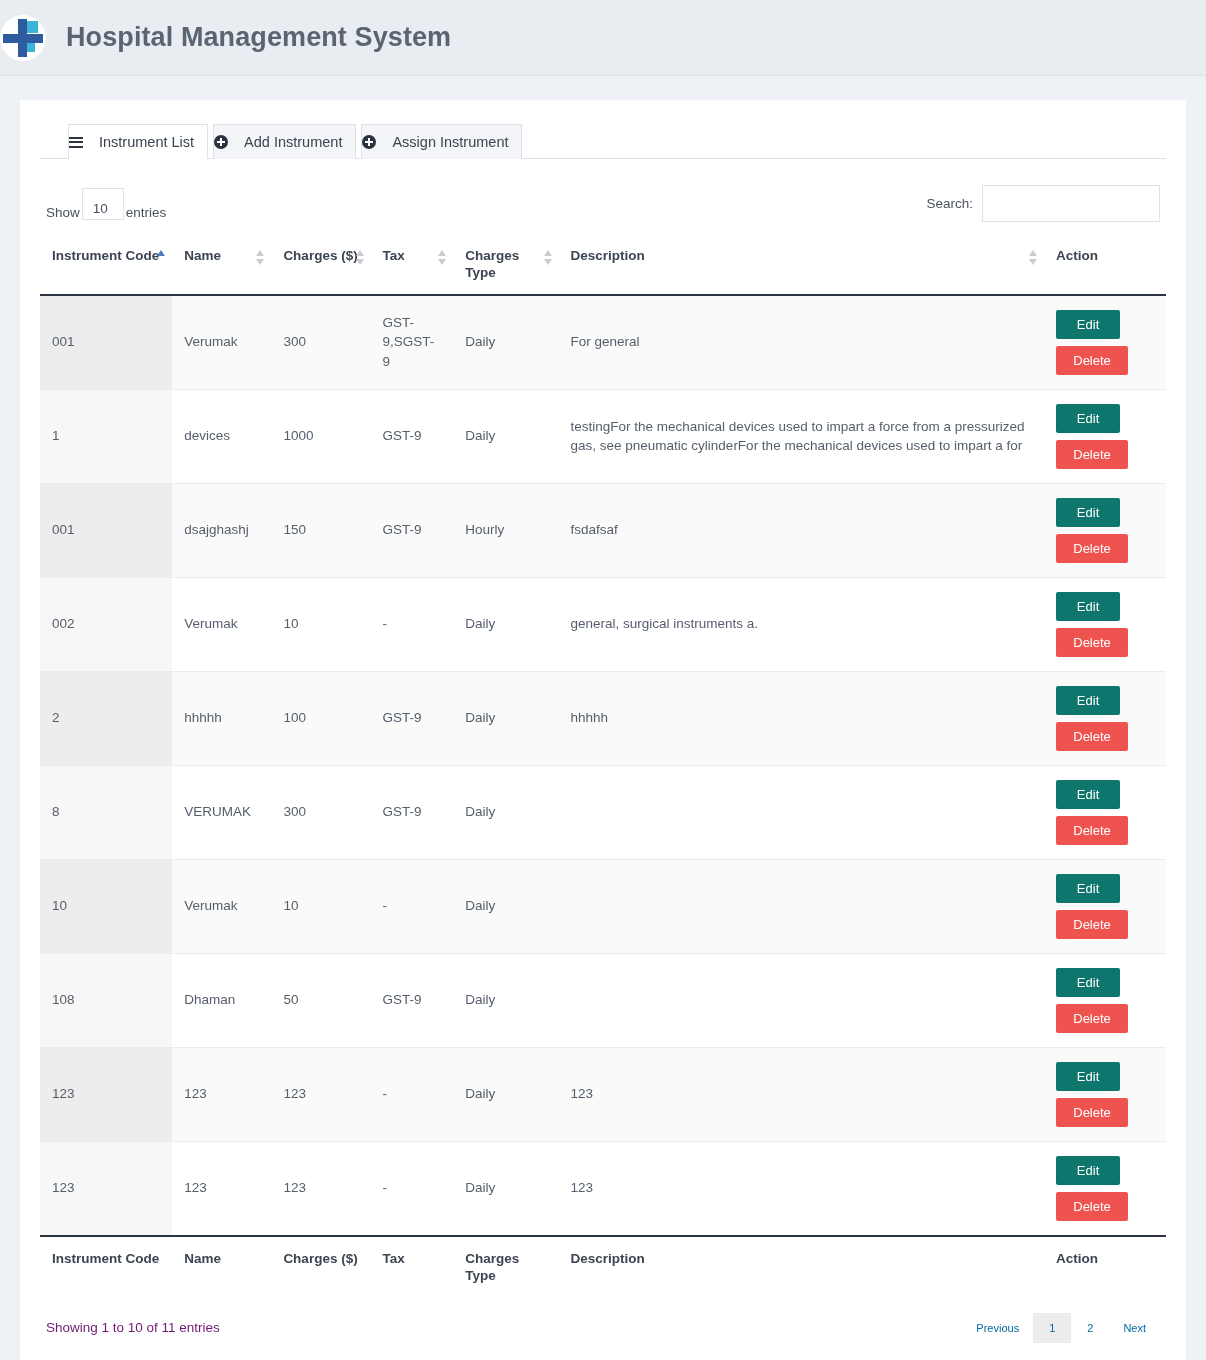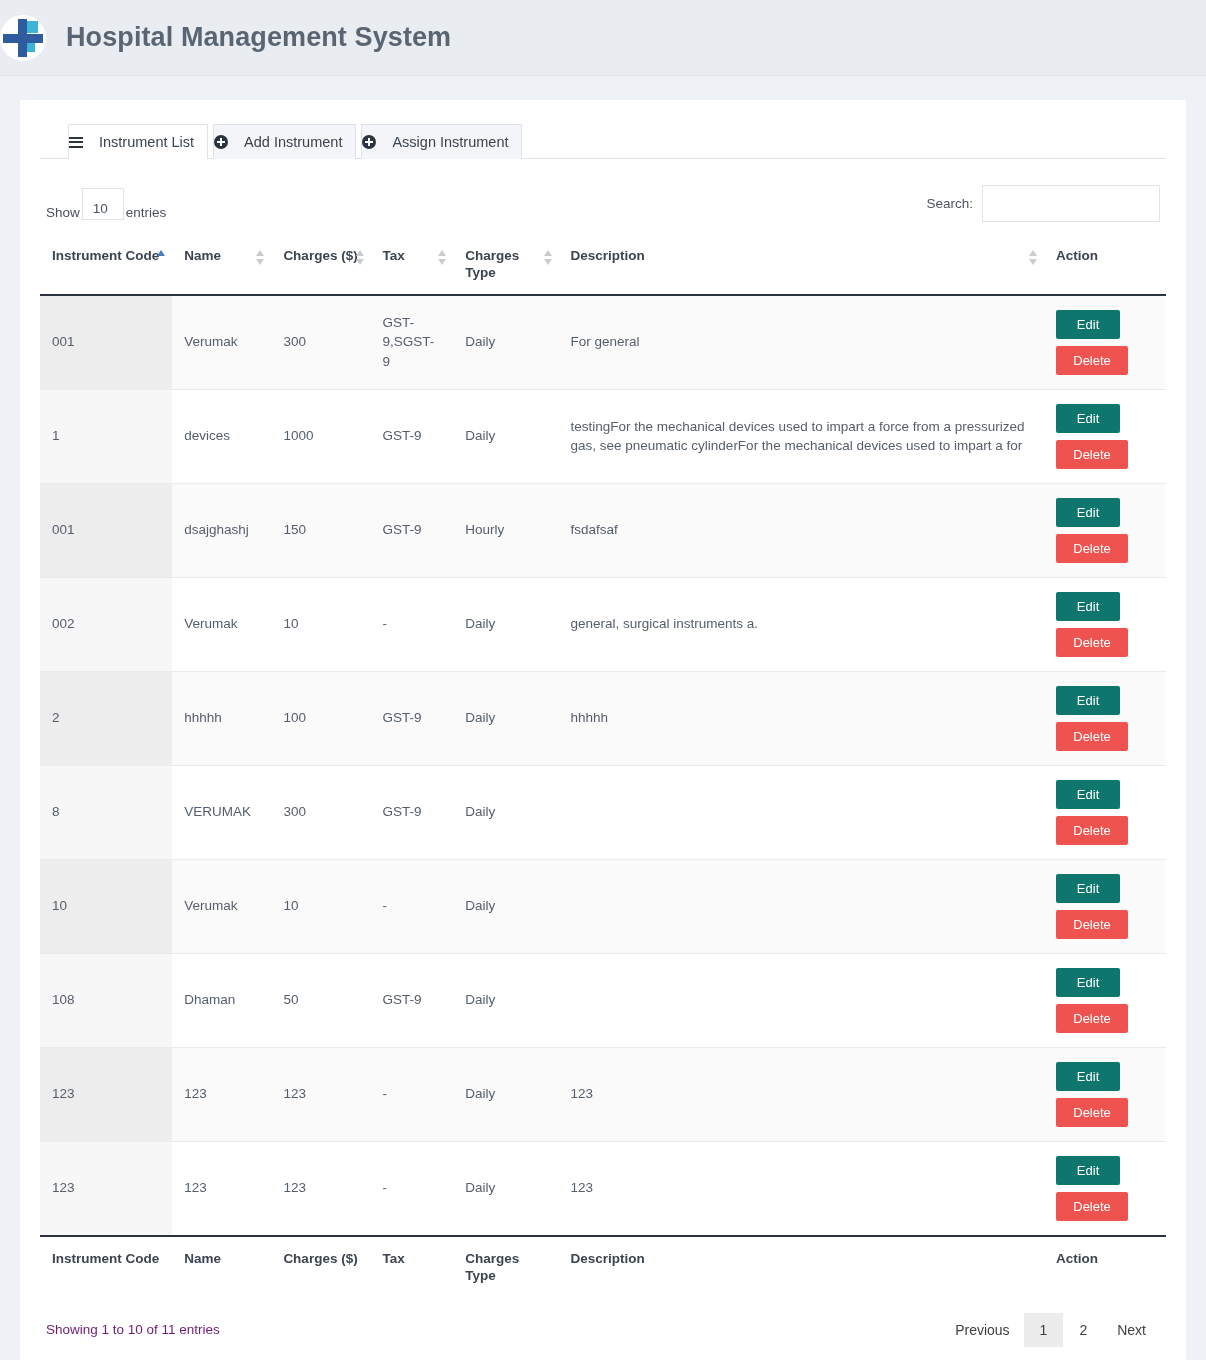--- a/index.html
+++ b/index.html
@@ -226,22 +226,22 @@
   col.c-action { width: 118px; }
 
   
   .bottombar {
     display: flex; justify-content: space-between; align-items: center;
     padding: 14px 6px 26px 6px;
   }
   .dt-info { font-size: 13.5px; color: #701a75; }
   .pager { display: flex; align-items: center; }
   .pager a {
-    font-size: 14px;
-    color: #404040;
+    font-size: 11px;
+    color: #0369a1;
     padding: 9px 14px;
     text-decoration: none;
     cursor: pointer;
     display: inline-block;
   }
   .pager a.page-num { padding: 9px 16px; }
   .pager a.current { background: #ececec; }
 </style>
 </head>
 <body>

